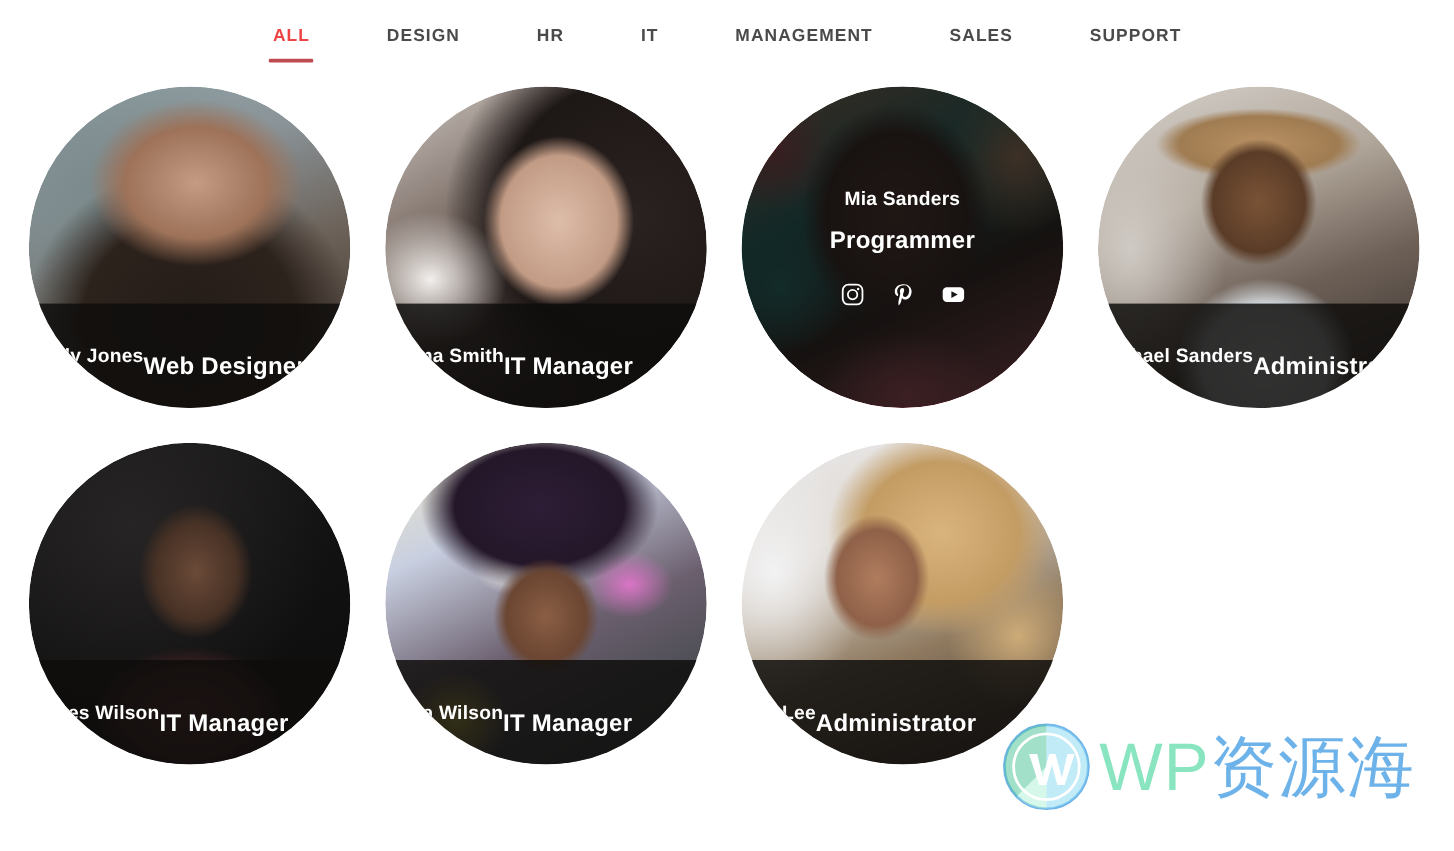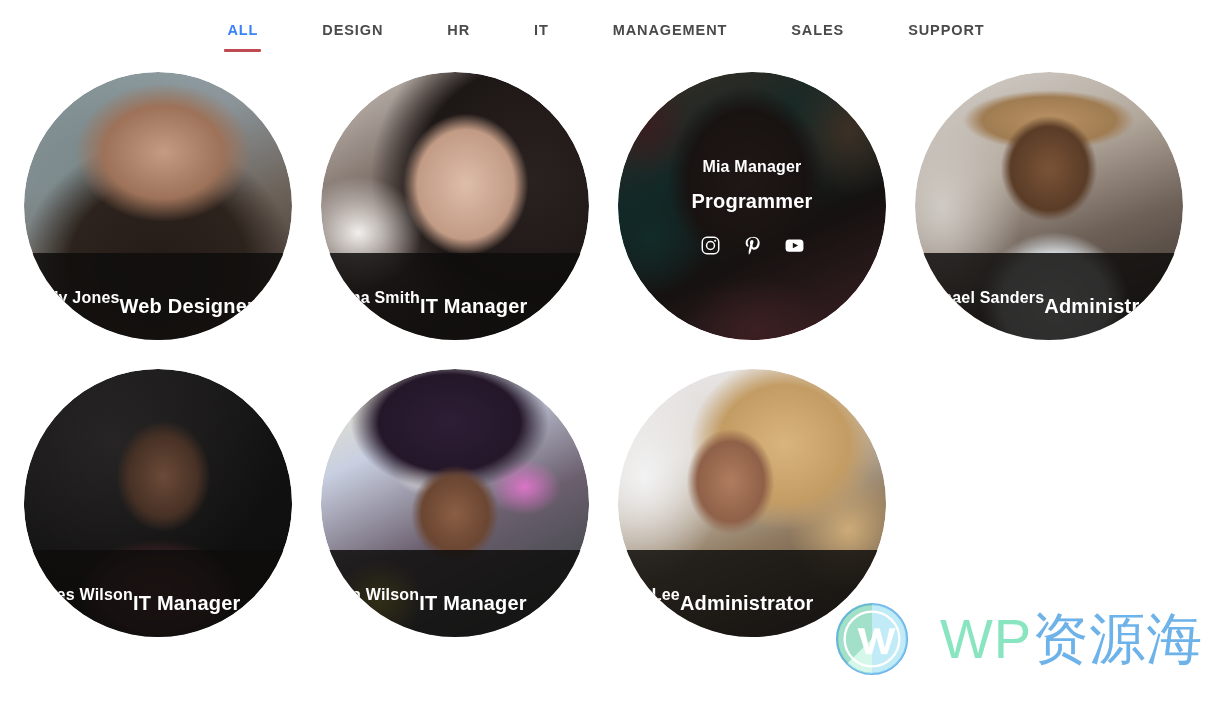--- a/index.html
+++ b/index.html
@@ -27,21 +27,21 @@
     font-weight: 700;
     letter-spacing: 0.9px;
     color: #4a4a4a;
     text-transform: uppercase;
     padding: 0 0 13px 0;
     margin: 0 32px;
     cursor: pointer;
     white-space: nowrap;
     line-height: 18px;
   }
-  .filter-tab.is-active { color: #3b82f6; }
+  .filter-tab.is-active { color: #ef4444; }
   .filter-tab.is-active::after {
     content: "";
     position: absolute;
     left: -3px; right: -3px;
     bottom: 0;
     height: 3px;
     background: var(--accent, #be4b51);
     border-radius: 1px;
   }
 
@@ -209,21 +209,20 @@
     opacity: 0.88;
   }
   .wm-logo { width: 76px; height: 76px; flex: 0 0 76px; }
   .wm-text {
     font-size: 56px;
     font-weight: 400;
     line-height: 70px;
     letter-spacing: 1px;
     white-space: nowrap;
     font-family: "Liberation Sans", sans-serif;
-    margin-left: 24px;
   }
   .wm-wp { color: #79e2b8; }
   .wm-cn { color: #5aa9e6; }
 </style>
 </head>
 <body>
 
 <nav class="filter-nav">
     <div class="filter-tab is-active">ALL</div>
     <div class="filter-tab">DESIGN</div>
@@ -245,21 +244,21 @@
     <article class="member-card">
       <div class="member-photo photo-emma"></div>
       <div class="member-band">
         <div class="member-name">Emma Smith</div>
         <div class="member-role">IT Manager</div>
       </div>
     </article>
     <article class="member-card is-hovered">
       <div class="member-photo photo-mia"></div>
       <div class="member-overlay">
-        <div class="member-name">Mia Manager</div>
+        <div class="member-name">Mia Sanders</div>
         <div class="member-role">Programmer</div>
         <div class="social-row">
           <span class="social-link">
             <svg viewBox="0 0 24 24" width="21" height="21">
               <rect x="2.6" y="2.6" width="18.8" height="18.8" rx="5.4" ry="5.4" fill="none" stroke="#fff" stroke-width="1.7"></rect>
               <circle cx="12" cy="12" r="4.5" fill="none" stroke="#fff" stroke-width="1.7"></circle>
               <circle cx="17.3" cy="6.7" r="1.15" fill="#fff"></circle>
             </svg>
           </span>
           <span class="social-link">

